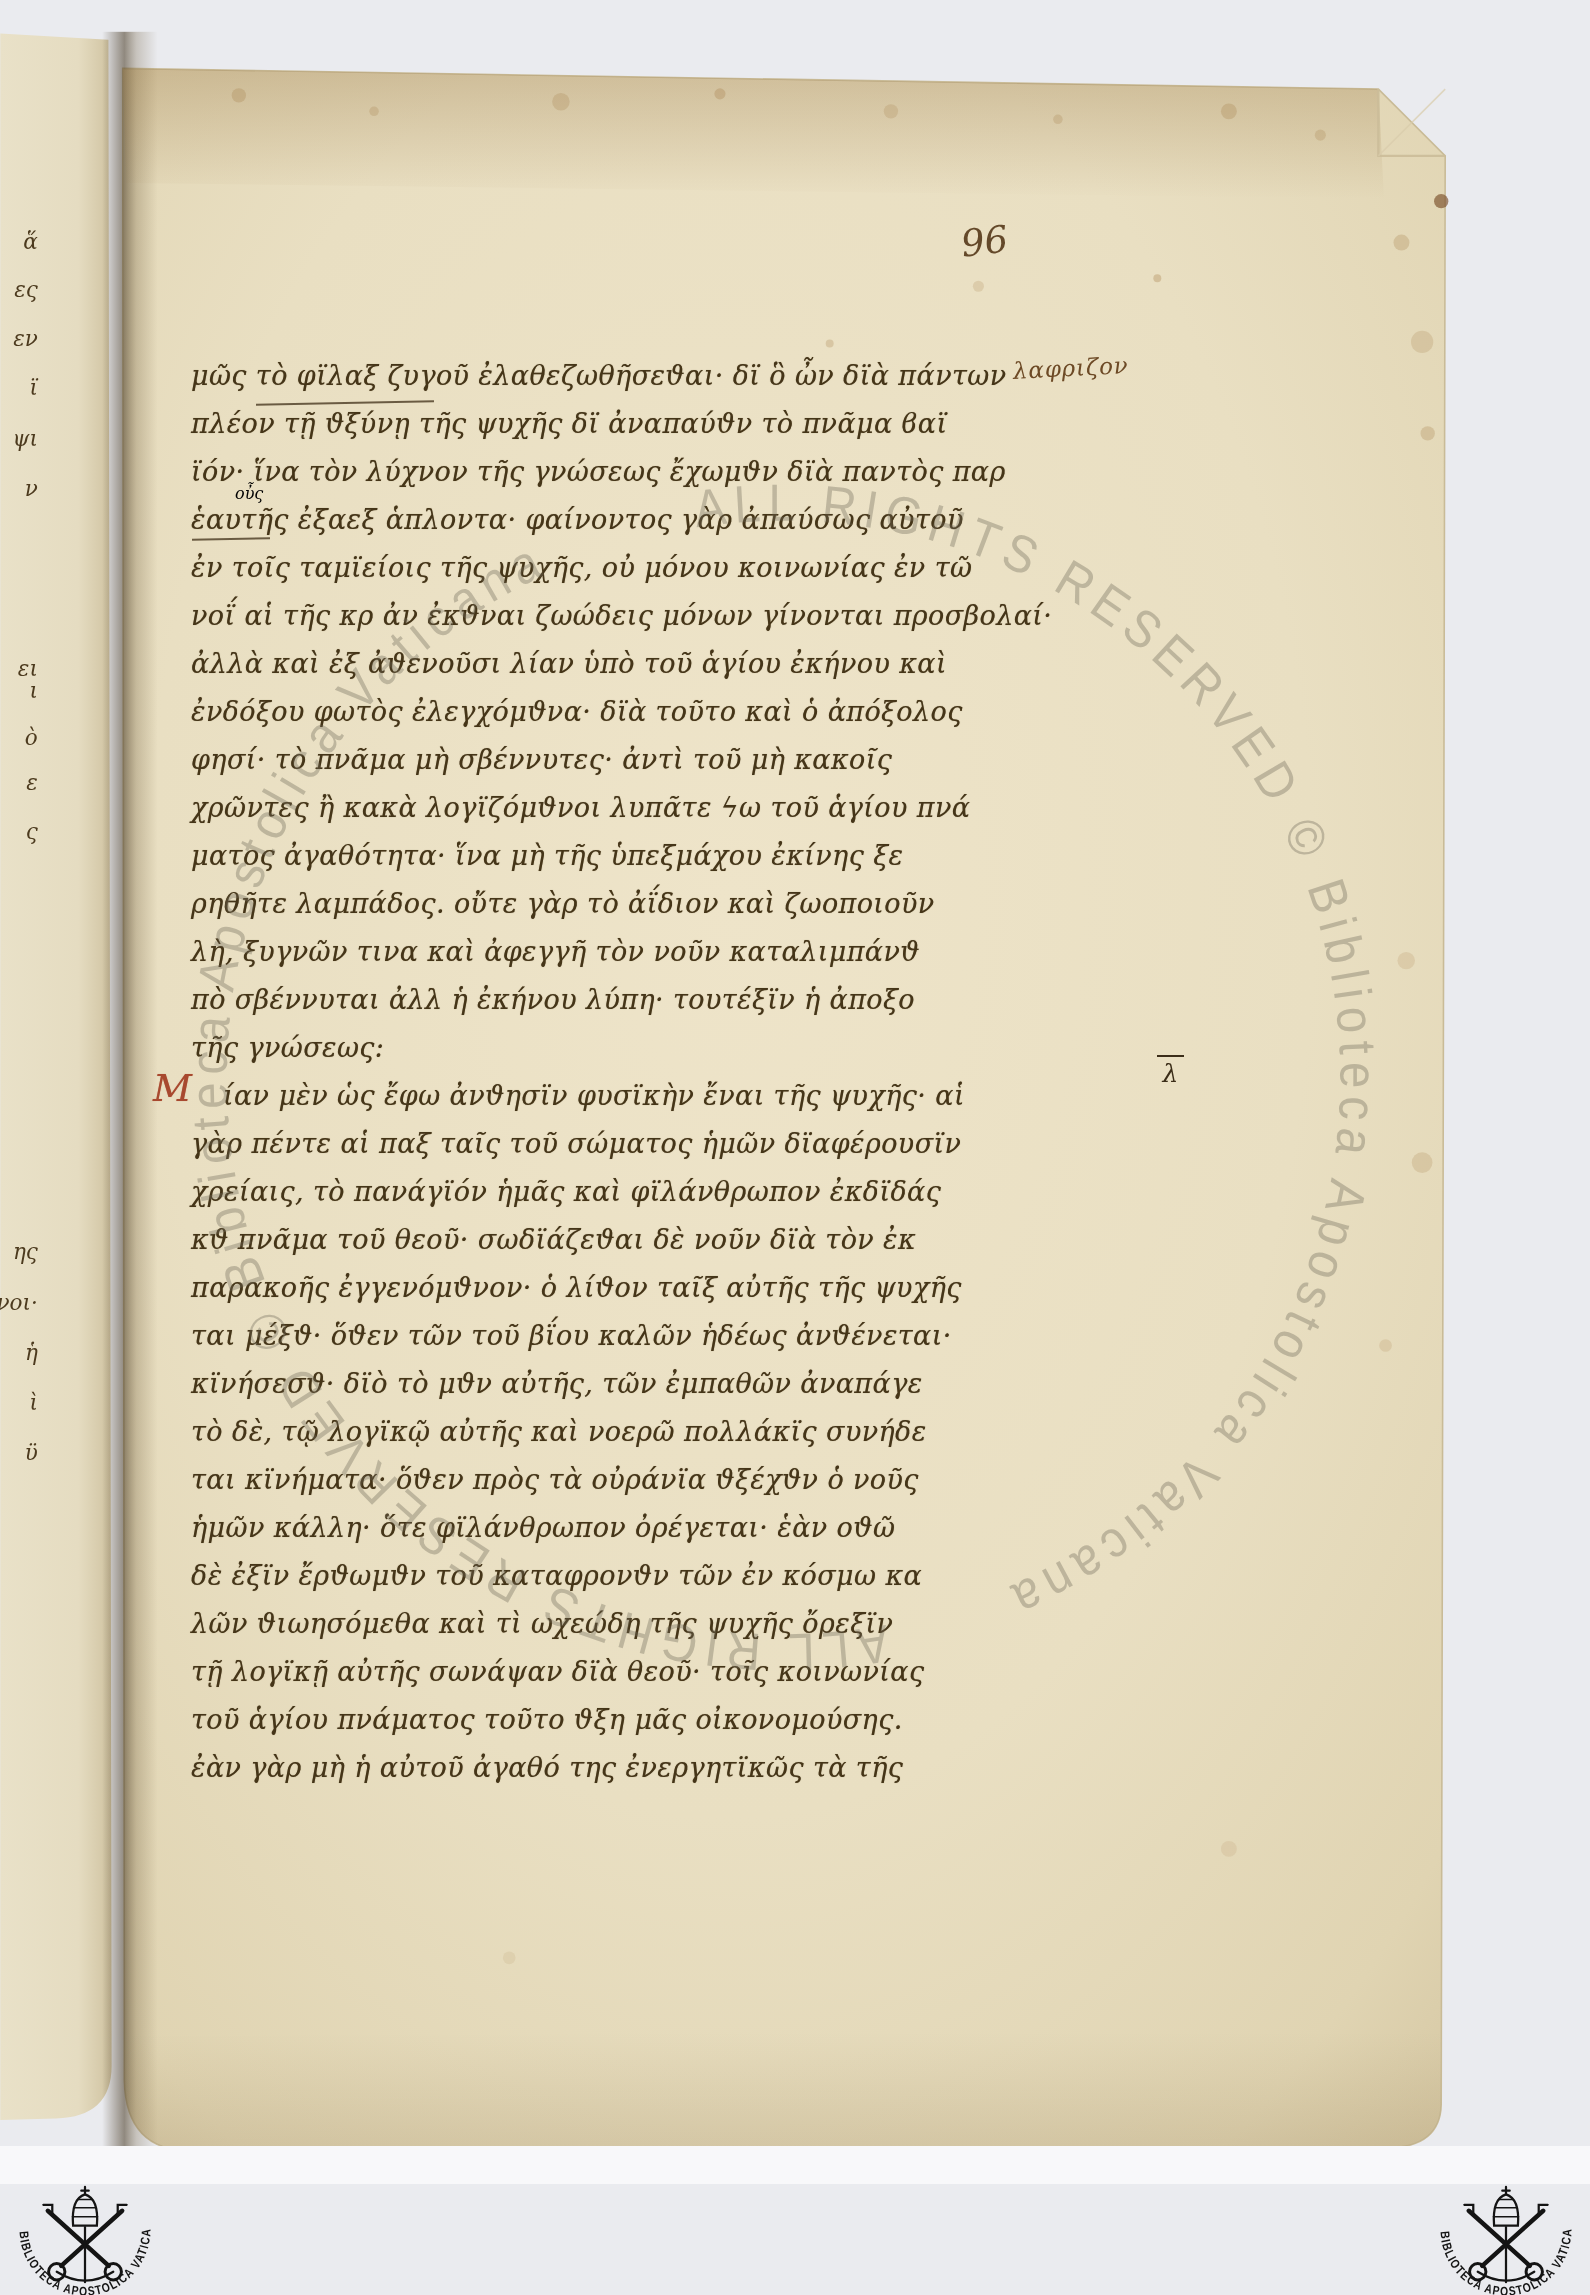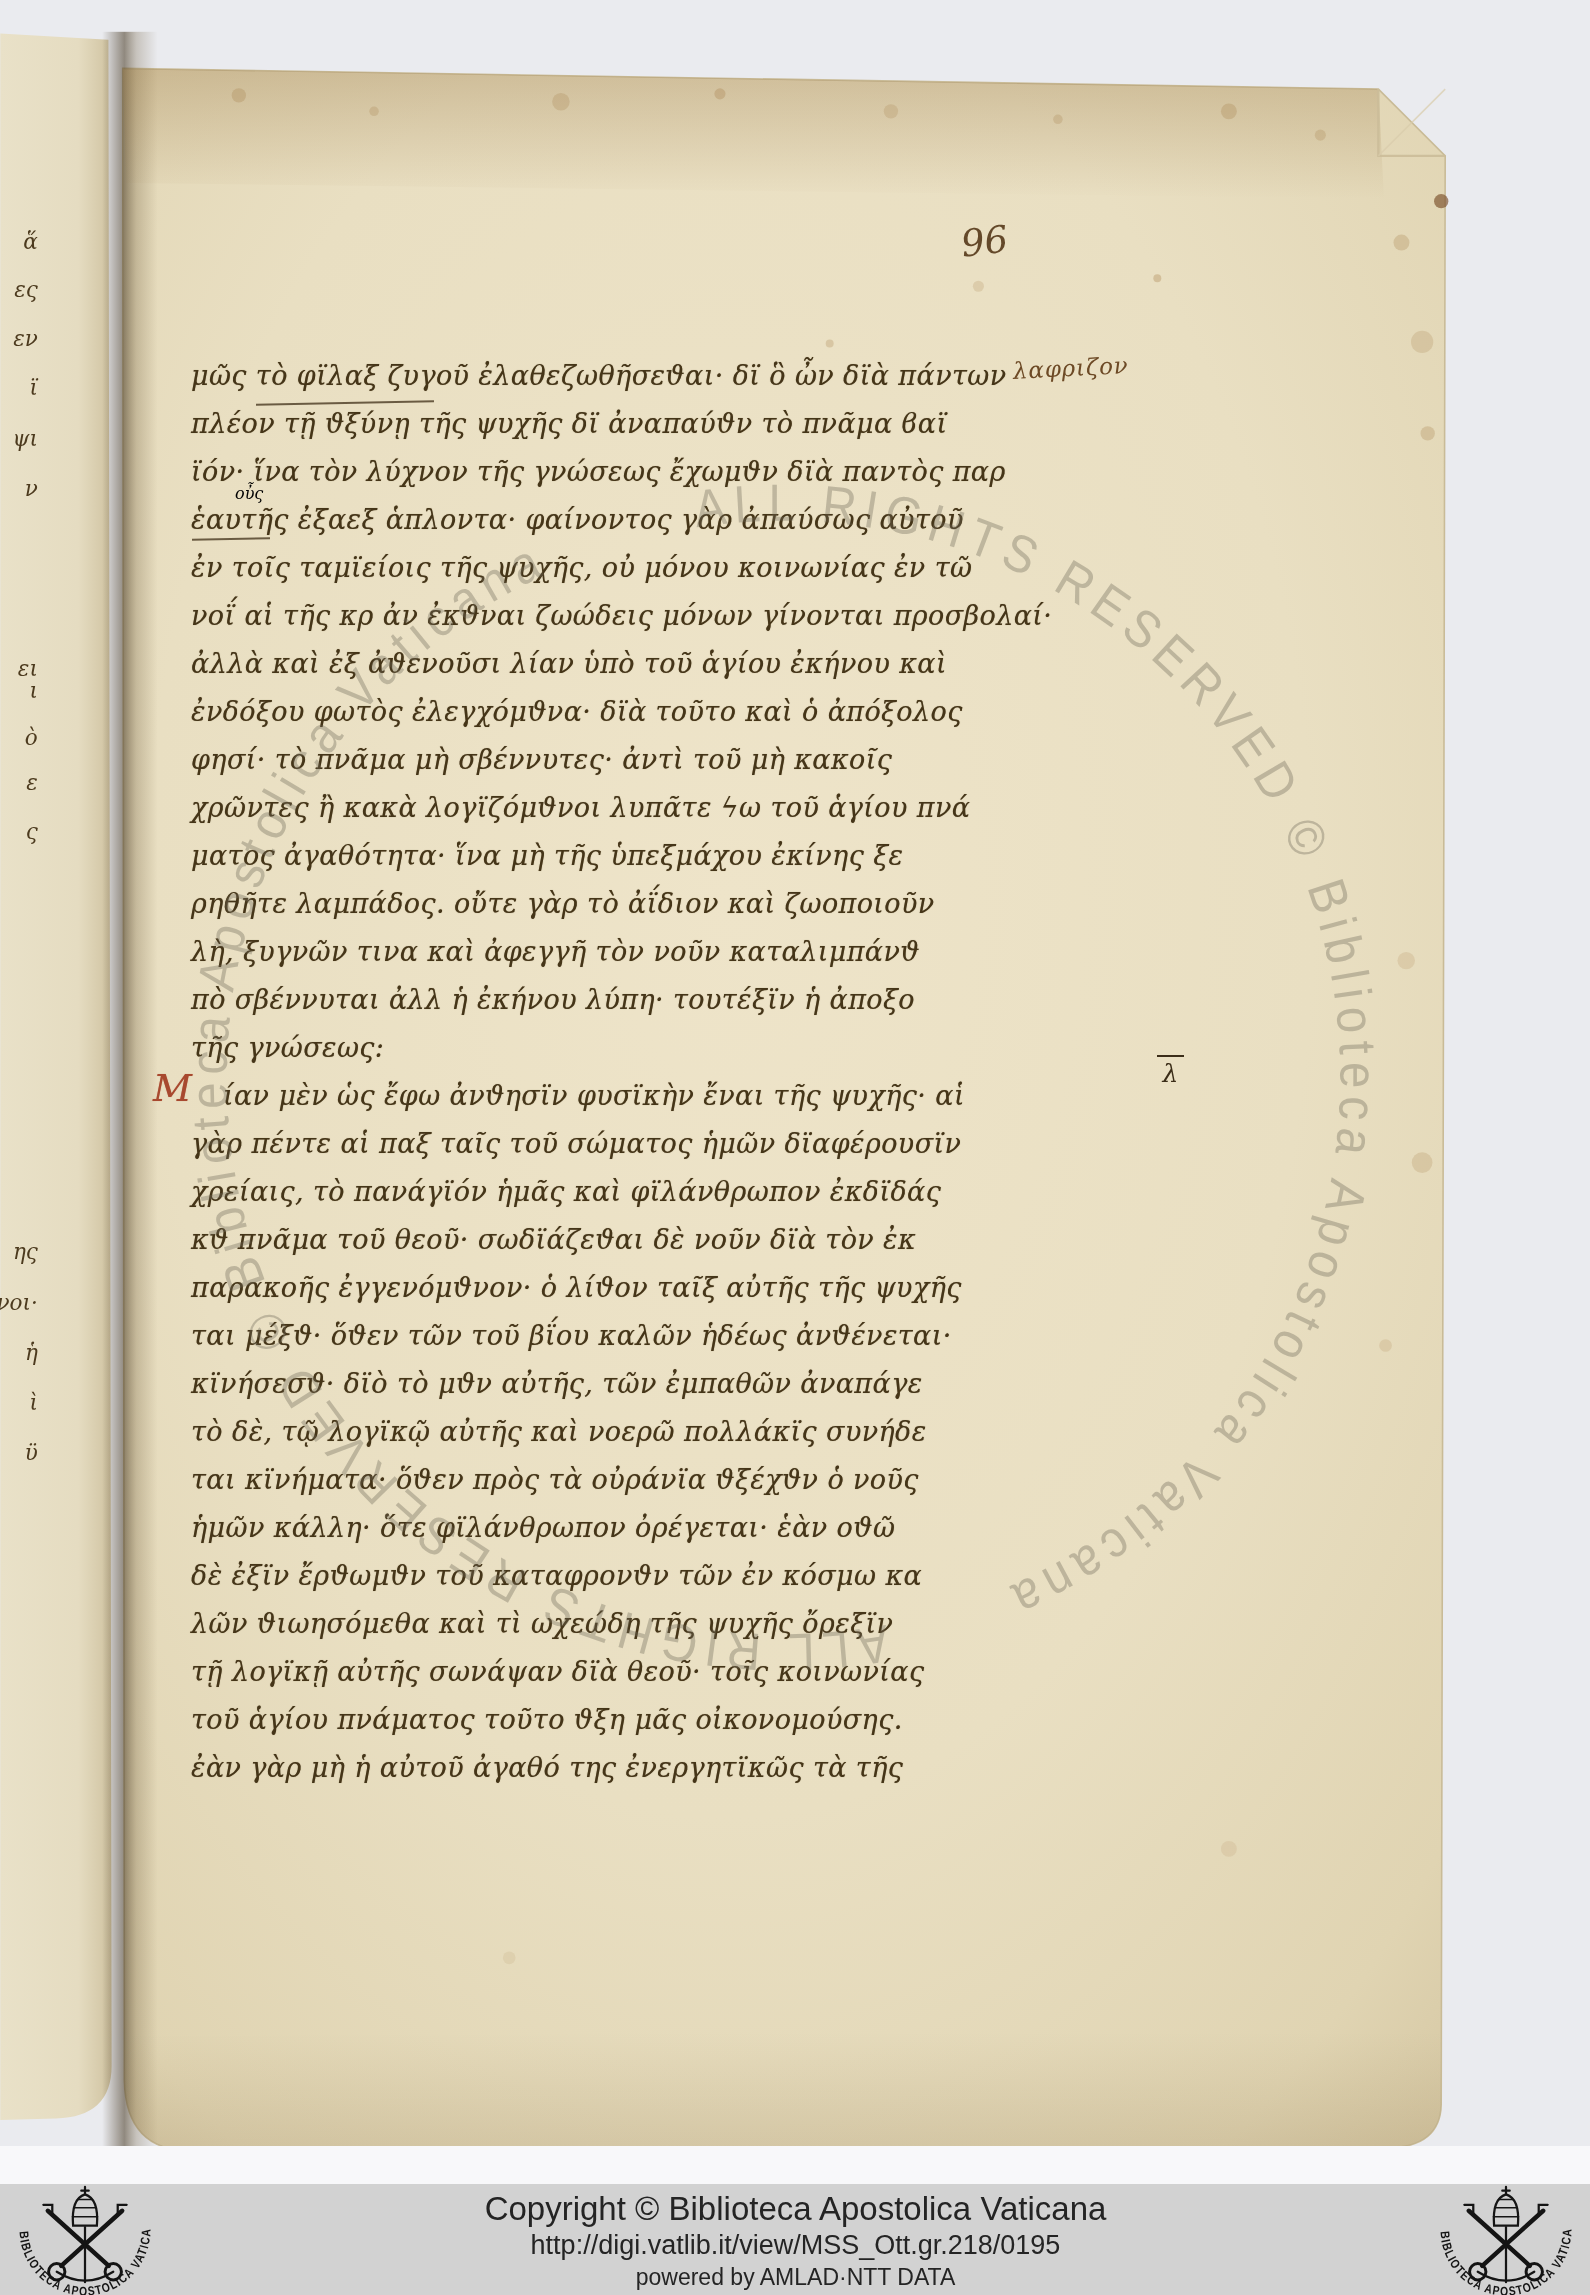--- a/index.html
+++ b/index.html
@@ -187,25 +187,20 @@
 
   <svg class="ring" width="1591" height="2295" viewBox="0 0 2000 2886" aria-hidden="true">
     <defs>
       <path id="wmCircle" d="M875.5,663.6 A700,700 0 1 1 1094.5,2046.4 A700,700 0 1 1 875.5,663.6" fill="none"></path>
     </defs>
     <text><textPath id="wmText" href="#wmCircle" textLength="4360" lengthAdjust="spacingAndGlyphs">ALL RIGHTS RESERVED © Biblioteca Apostolica Vaticana&nbsp;&nbsp;&nbsp;&nbsp;&nbsp;&nbsp;ALL RIGHTS RESERVED © Biblioteca Apostolica Vaticana&nbsp;&nbsp;&nbsp;&nbsp;&nbsp;&nbsp;</textPath></text>
   </svg>
 
   <div class="white-strip"></div>
 
-  <div class="footer">
-    <div class="f-line f1">Copyright © Biblioteca Apostolica Vaticana</div>
-    <div class="f-line f2">http://digi.vatlib.it/view/MSS_Ott.gr.218/0195</div>
-    <div class="f-line f3">powered by AMLAD·NTT DATA</div>
-  </div>
 
   <svg class="seal seal-left" width="154" height="119" viewBox="-100 -80 200 160" aria-hidden="true">
     <g stroke="#141414" fill="none" stroke-linecap="round">
       <path d="M0,-72 v10 M-5,-67 h10" stroke-width="3"></path>
       <path d="M-16,-20 Q-19,-56 0,-62 Q19,-56 16,-20 Z" stroke-width="3"></path>
       <path d="M-17,-32 h34 M-15,-44 h30 M-10,-55 h20" stroke-width="2"></path>
       <path d="M-50,-40 L32,34 M50,-40 L-32,34" stroke-width="6"></path>
       <path d="M-56,-48 h12 v12 M56,-48 h-12 v12" stroke-width="3"></path>
       <circle cx="-38" cy="42" r="11" stroke-width="4"></circle>
       <circle cx="38" cy="42" r="11" stroke-width="4"></circle>

